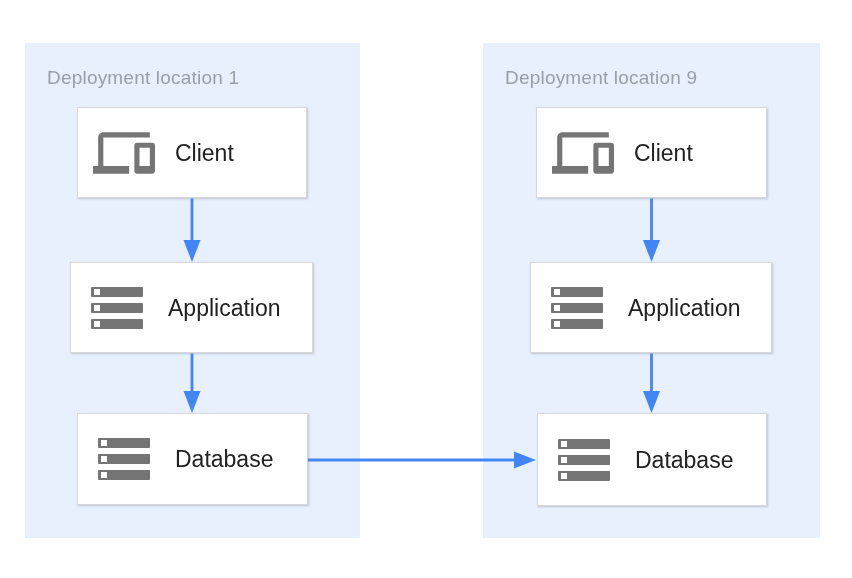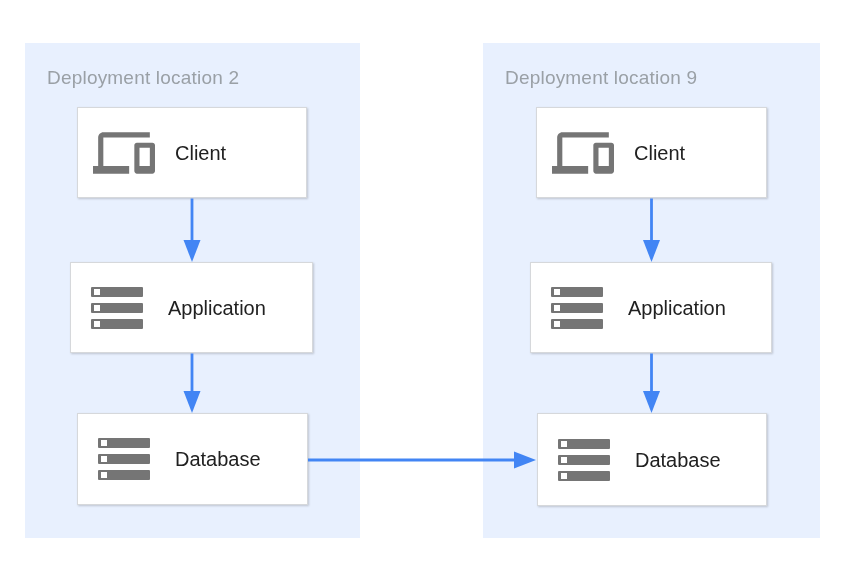--- a/index.html
+++ b/index.html
@@ -35,21 +35,21 @@
     background: var(--box-bg, #ffffff);
     border: 1px solid var(--box-border, #d6d8db);
     box-shadow: 1px 1px 2px rgba(0,0,0,0.18);
     box-sizing: border-box;
   }
   .node .label {
     position: absolute;
     left: 97px;
     top: 50%;
     transform: translateY(-50%);
-    font-size: 20px;
+    font-size: 23px;
     color: var(--label-color, #212121);
     white-space: nowrap;
   }
   .node .icon {
     position: absolute;
     top: 50%;
     transform: translateY(-50%);
     fill: var(--icon-gray, #757575);
   }
   .icon-devices { left: 15px; width: 62px; height: 47px; }
@@ -86,21 +86,21 @@
     <rect x="0" y="32" width="52" height="10" rx="1"></rect>
     <rect x="3" y="2" width="6" height="6" fill="#ffffff"></rect>
     <rect x="3" y="18" width="6" height="6" fill="#ffffff"></rect>
     <rect x="3" y="34" width="6" height="6" fill="#ffffff"></rect>
   </symbol>
 </svg>
 
 <div class="canvas">
 
   <section class="panel panel-1">
-    <h2 class="panel-title">Deployment location 2</h2>
+    <h2 class="panel-title">Deployment location 1</h2>
   </section>
 
   <section class="panel panel-2">
     <h2 class="panel-title">Deployment location 9</h2>
   </section>
 
   <div class="node node-client-1">
     <svg class="icon icon-devices">
         <use href="#sym-devices"></use>
       </svg>

